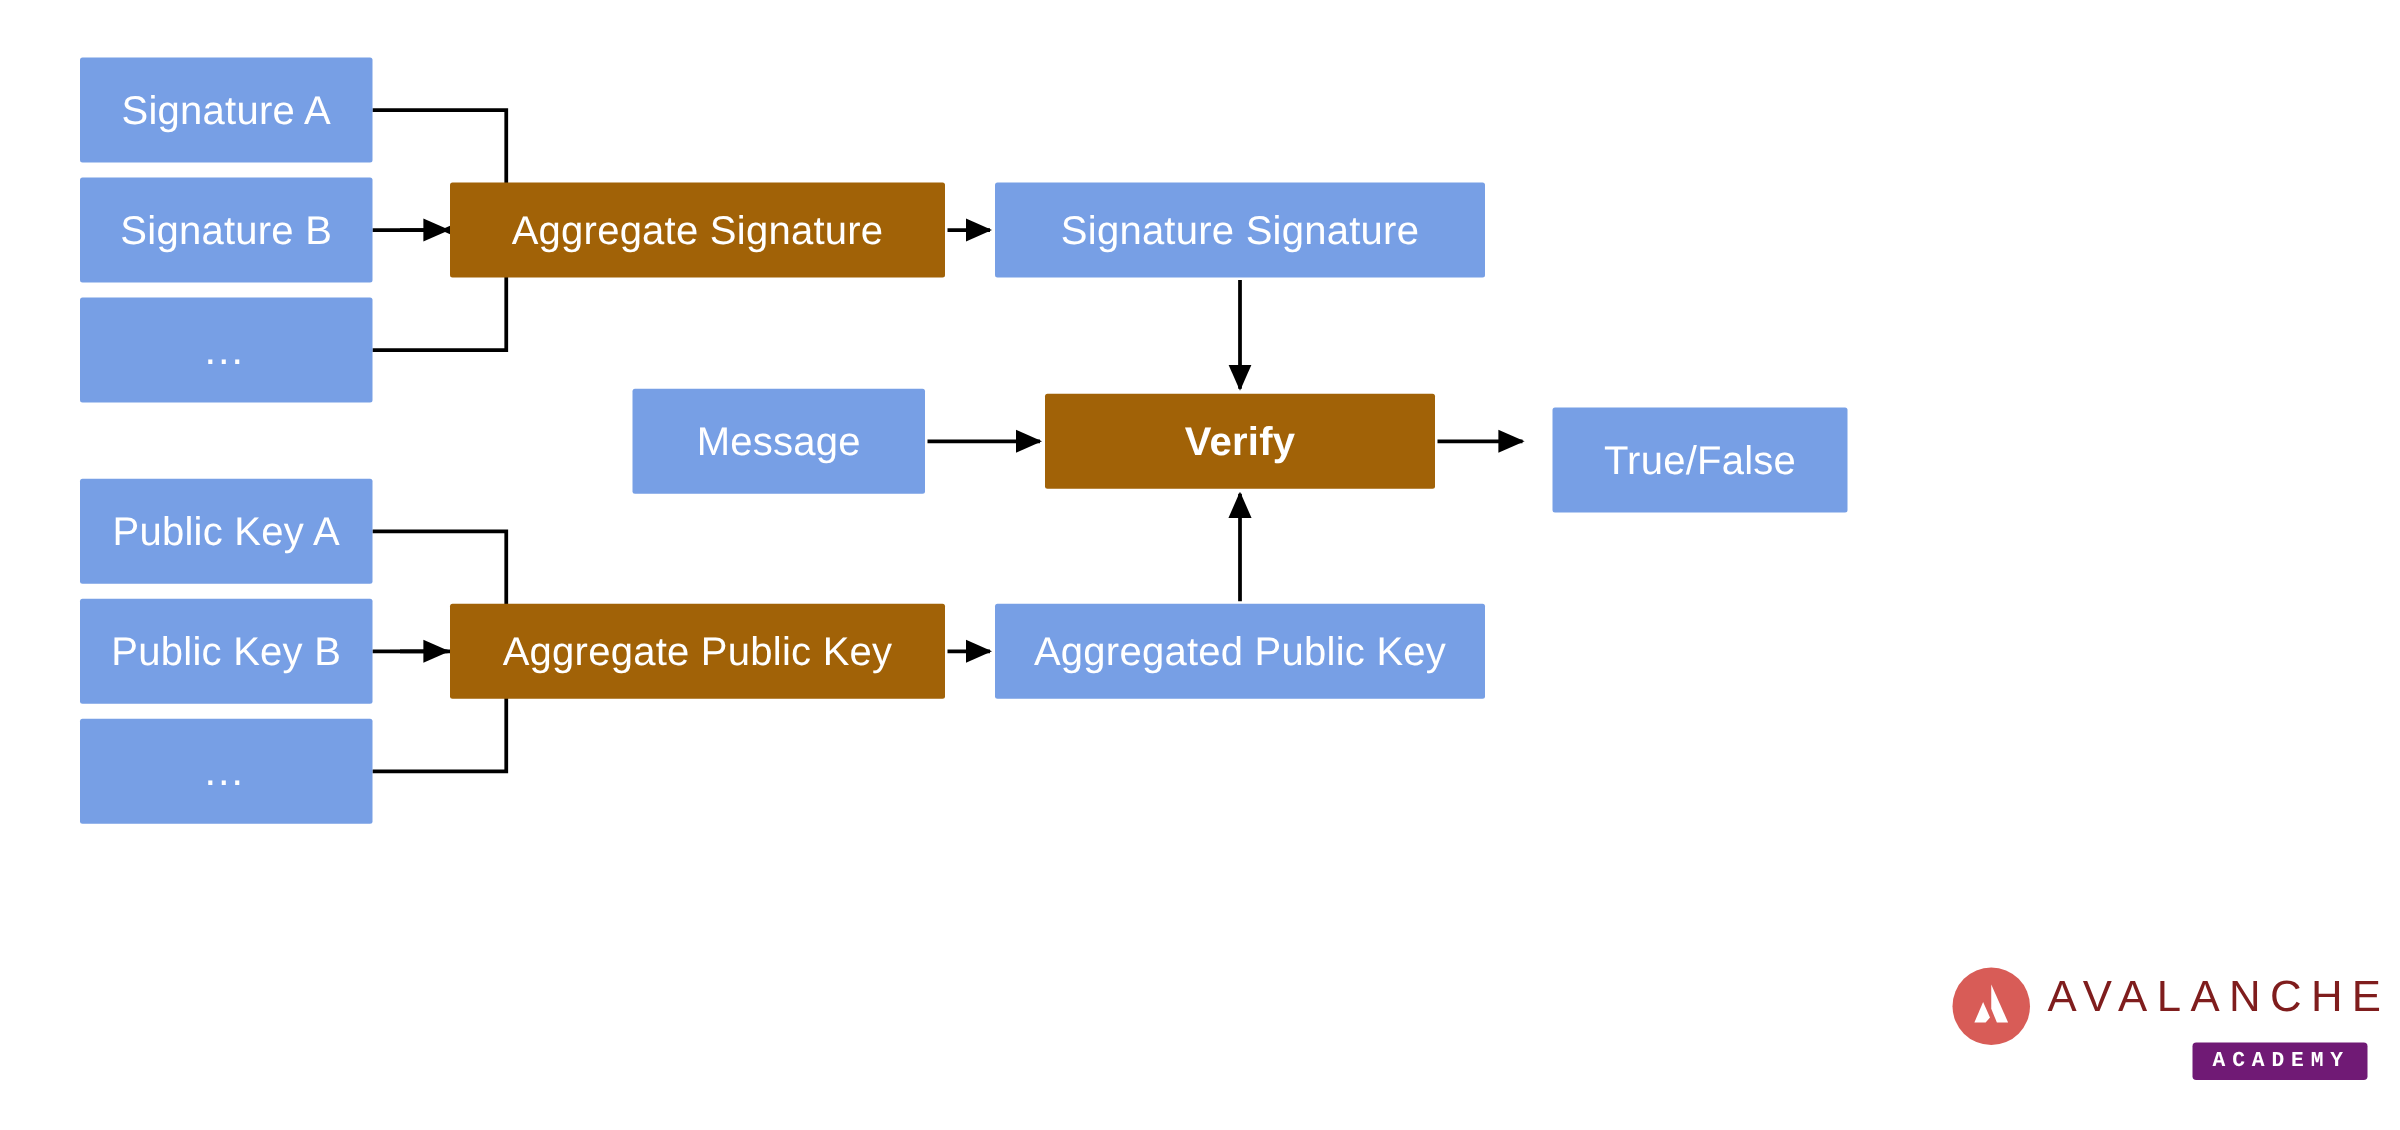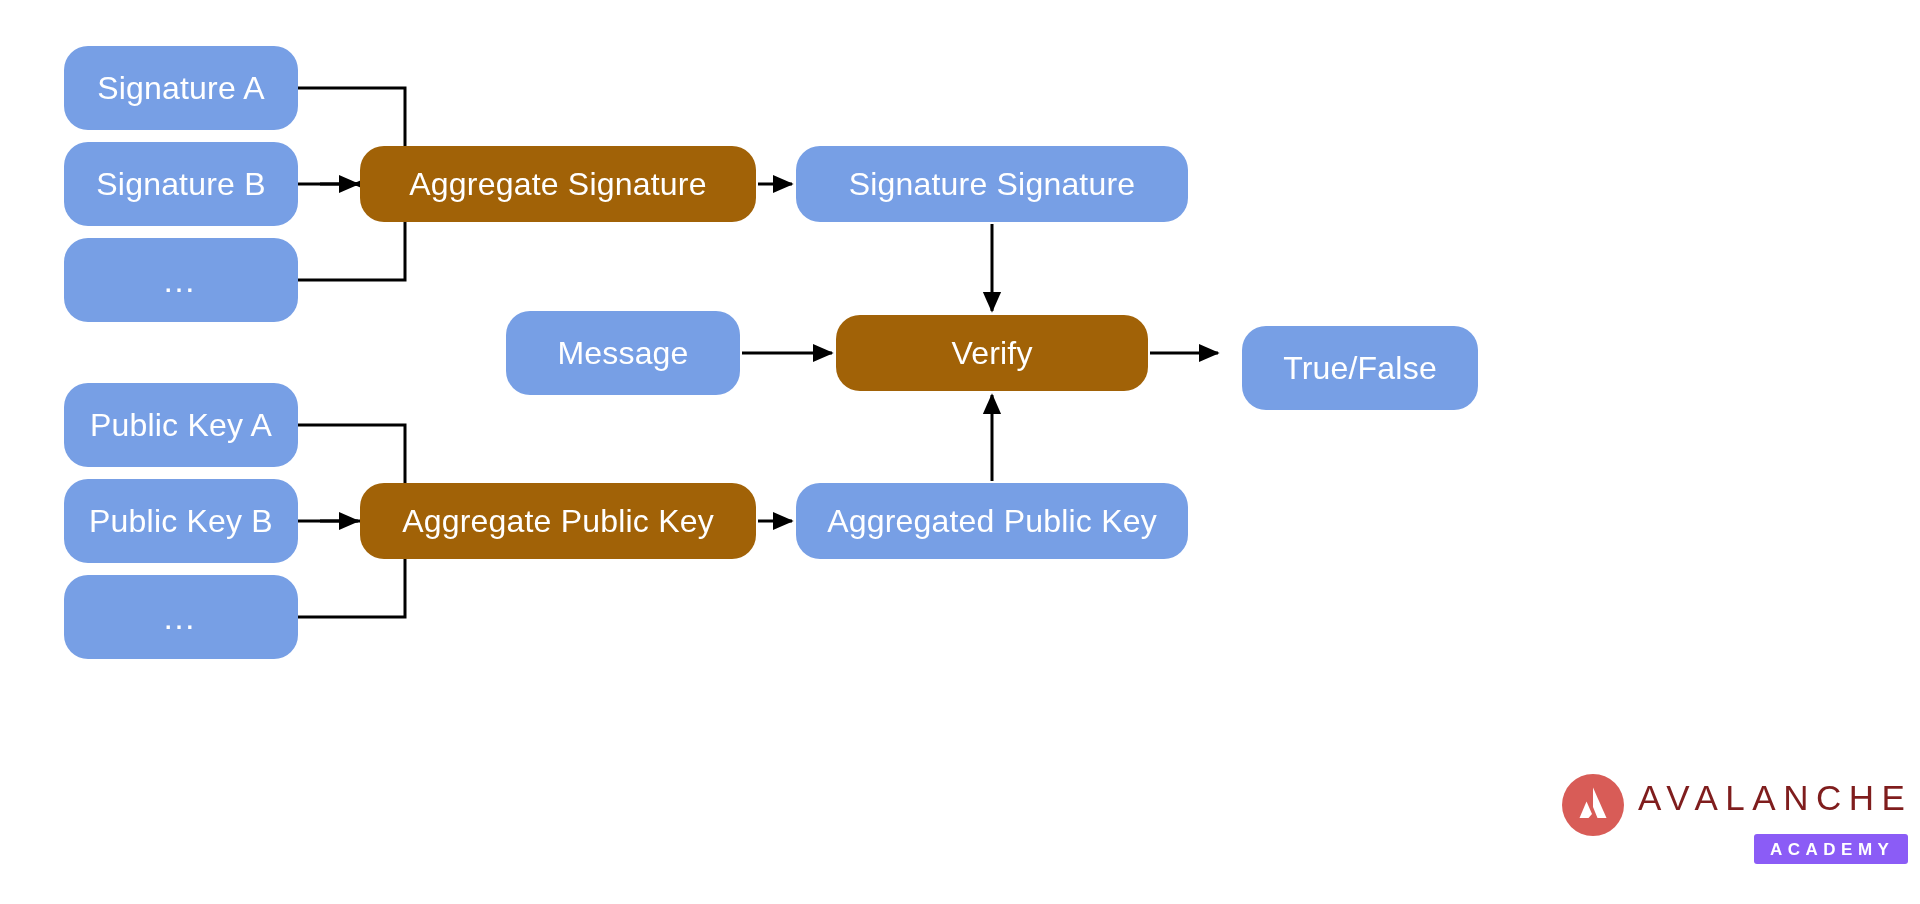--- a/index.html
+++ b/index.html
@@ -21,32 +21,32 @@
     top: 0;
     width: 1920px;
     height: 904px;
   }
 
   .node {
     position: absolute;
     display: flex;
     align-items: center;
     justify-content: center;
-    border-radius: 24px;
+    border-radius: 2px;
     color: #ffffff;
     font-size: 32px;
     font-weight: 400;
     line-height: 1;
     letter-spacing: 0.2px;
     white-space: nowrap;
     box-sizing: border-box;
   }
   .node.blue { background: #779fe5; }
   .node.red  { background: #a16207; }
-  .node.bold { font-weight: 400; }
+  .node.bold { font-weight: 700; }
   .node.ellipsis {
     font-size: 34px;
     letter-spacing: 4px;
   }
 
   #edges {
     position: absolute;
     left: 0;
     top: 0;
     width: 1920px;
@@ -79,23 +79,24 @@
     font-size: 35px;
     font-weight: 400;
     letter-spacing: 7.5px;
     line-height: 1;
     white-space: nowrap;
   }
   #logo .academy-badge {
     position: absolute;
     left: 192px;
     top: 62px;
-    background: #8b5cf6;
+    background: #701a75;
     border-radius: 3px;
     padding: 7px 14px 6px 16px;
+    font-family: Liberation Mono, monospace;
   }
   #logo .academy-badge span {
     color: #ffffff;
     font-size: 17px;
     font-weight: 700;
     letter-spacing: 5.5px;
     line-height: 1;
     white-space: nowrap;
     display: block;
   }

